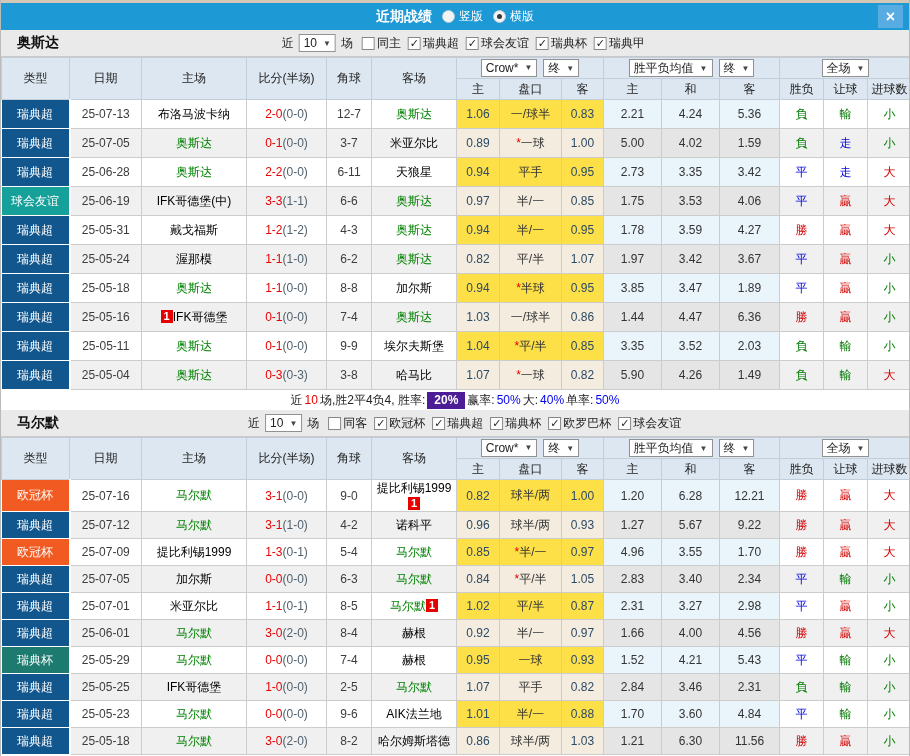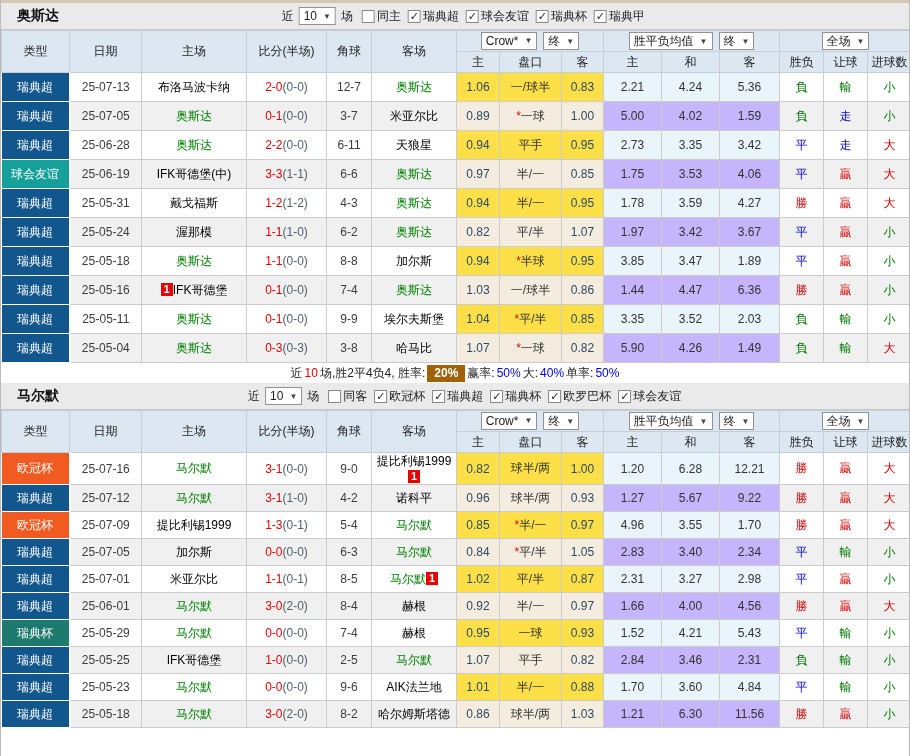--- a/index.html
+++ b/index.html
@@ -31,44 +31,56 @@
   .mtable thead th { background:#dde7f1; font-weight:normal; color:#222; height:21px; border-color:#c3cedb; }
   .mtable.t0 tbody td { height:29px; }
   .mtable.t1 tbody td { height:27px; }
   td.t { color:#fff; border-right:2px solid #fff; border-bottom:1px solid #fff; border-left:none; font-size:12px; }
   td.t.blue   { background:#12568e; }
   td.t.teal   { background:#16a09a; }
   td.t.cup    { background:#1d7a6e; }
   td.t.orange { background:#f15b22; }
   tr.even td.pl  { background:#f0f0f0; }
   td.crow { background:#fde047; } tr.even td.crow { background:#f4ecdf; }
-  td.avgc { background:#eaf4fb; } tr.even td.avgc { background:#c4b5fd; }
+  td.avgc { background:#eaf4fb; } tr.even td.avgc { background:#e5e5e5; }
   .teamname { color:#000; } .teamname.focus { color:#008000; }
   .sc { color:#e60000; } .half { color:#50616e; }
   td.date, td.cn { color:#3c3c3c; }
   .o { color:#2c4a66; }
   .pan { color:#333; } .star { color:#e60000; }
   .avgv { color:#333; }
   .res { font-size:13px; }
   .res.r { color:#d40000; } .res.g { color:#007a00; } .res.b { color:#0000dd; }
   .badge1 { display:inline-block; background:#e60000; color:#fff; font-size:11px; font-weight:bold; line-height:13px; padding:0 3px; vertical-align:1px; }
 
   
   .sumbar { height:20px; display:flex; align-items:center; justify-content:center; font-size:12px; color:#222; background:#fff; }
   .sumbar span { margin:0 1px; }
   .sum-red { color:#e60000; }
   .sum-blue { color:#0000ee; }
-  .sum-badge { background:#a16207; color:#fff; padding:0 7px; font-weight:bold; line-height:17px; margin:0 4px; }
+  .sum-badge { background:#4c1d95; color:#fff; padding:0 7px; font-weight:bold; line-height:17px; margin:0 4px; }
   .sum-stat { margin-left:8px; }
 </style>
 </head>
 <body>
 
 <div class="win">
   <div class="strip"></div>
+  <div class="titlebar">
+    <span class="title">近期战绩</span>
+    <label class="radio">
+      <span class="rb"></span>
+      <span>竖版</span>
+    </label>
+    <label class="radio">
+      <span class="rb on"></span>
+      <span>横版</span>
+    </label>
+    <div class="closebtn">×</div>
+  </div>
   <div id="sections-root">
       <div class="secbar">
         <span class="team">奥斯达</span>
         <span class="filters">
           <span class="lbl">近</span>
           <span class="gsel">
             <span>10</span>
             <span class="ar">▼</span>
           </span>
           <span class="lbl">场</span>

